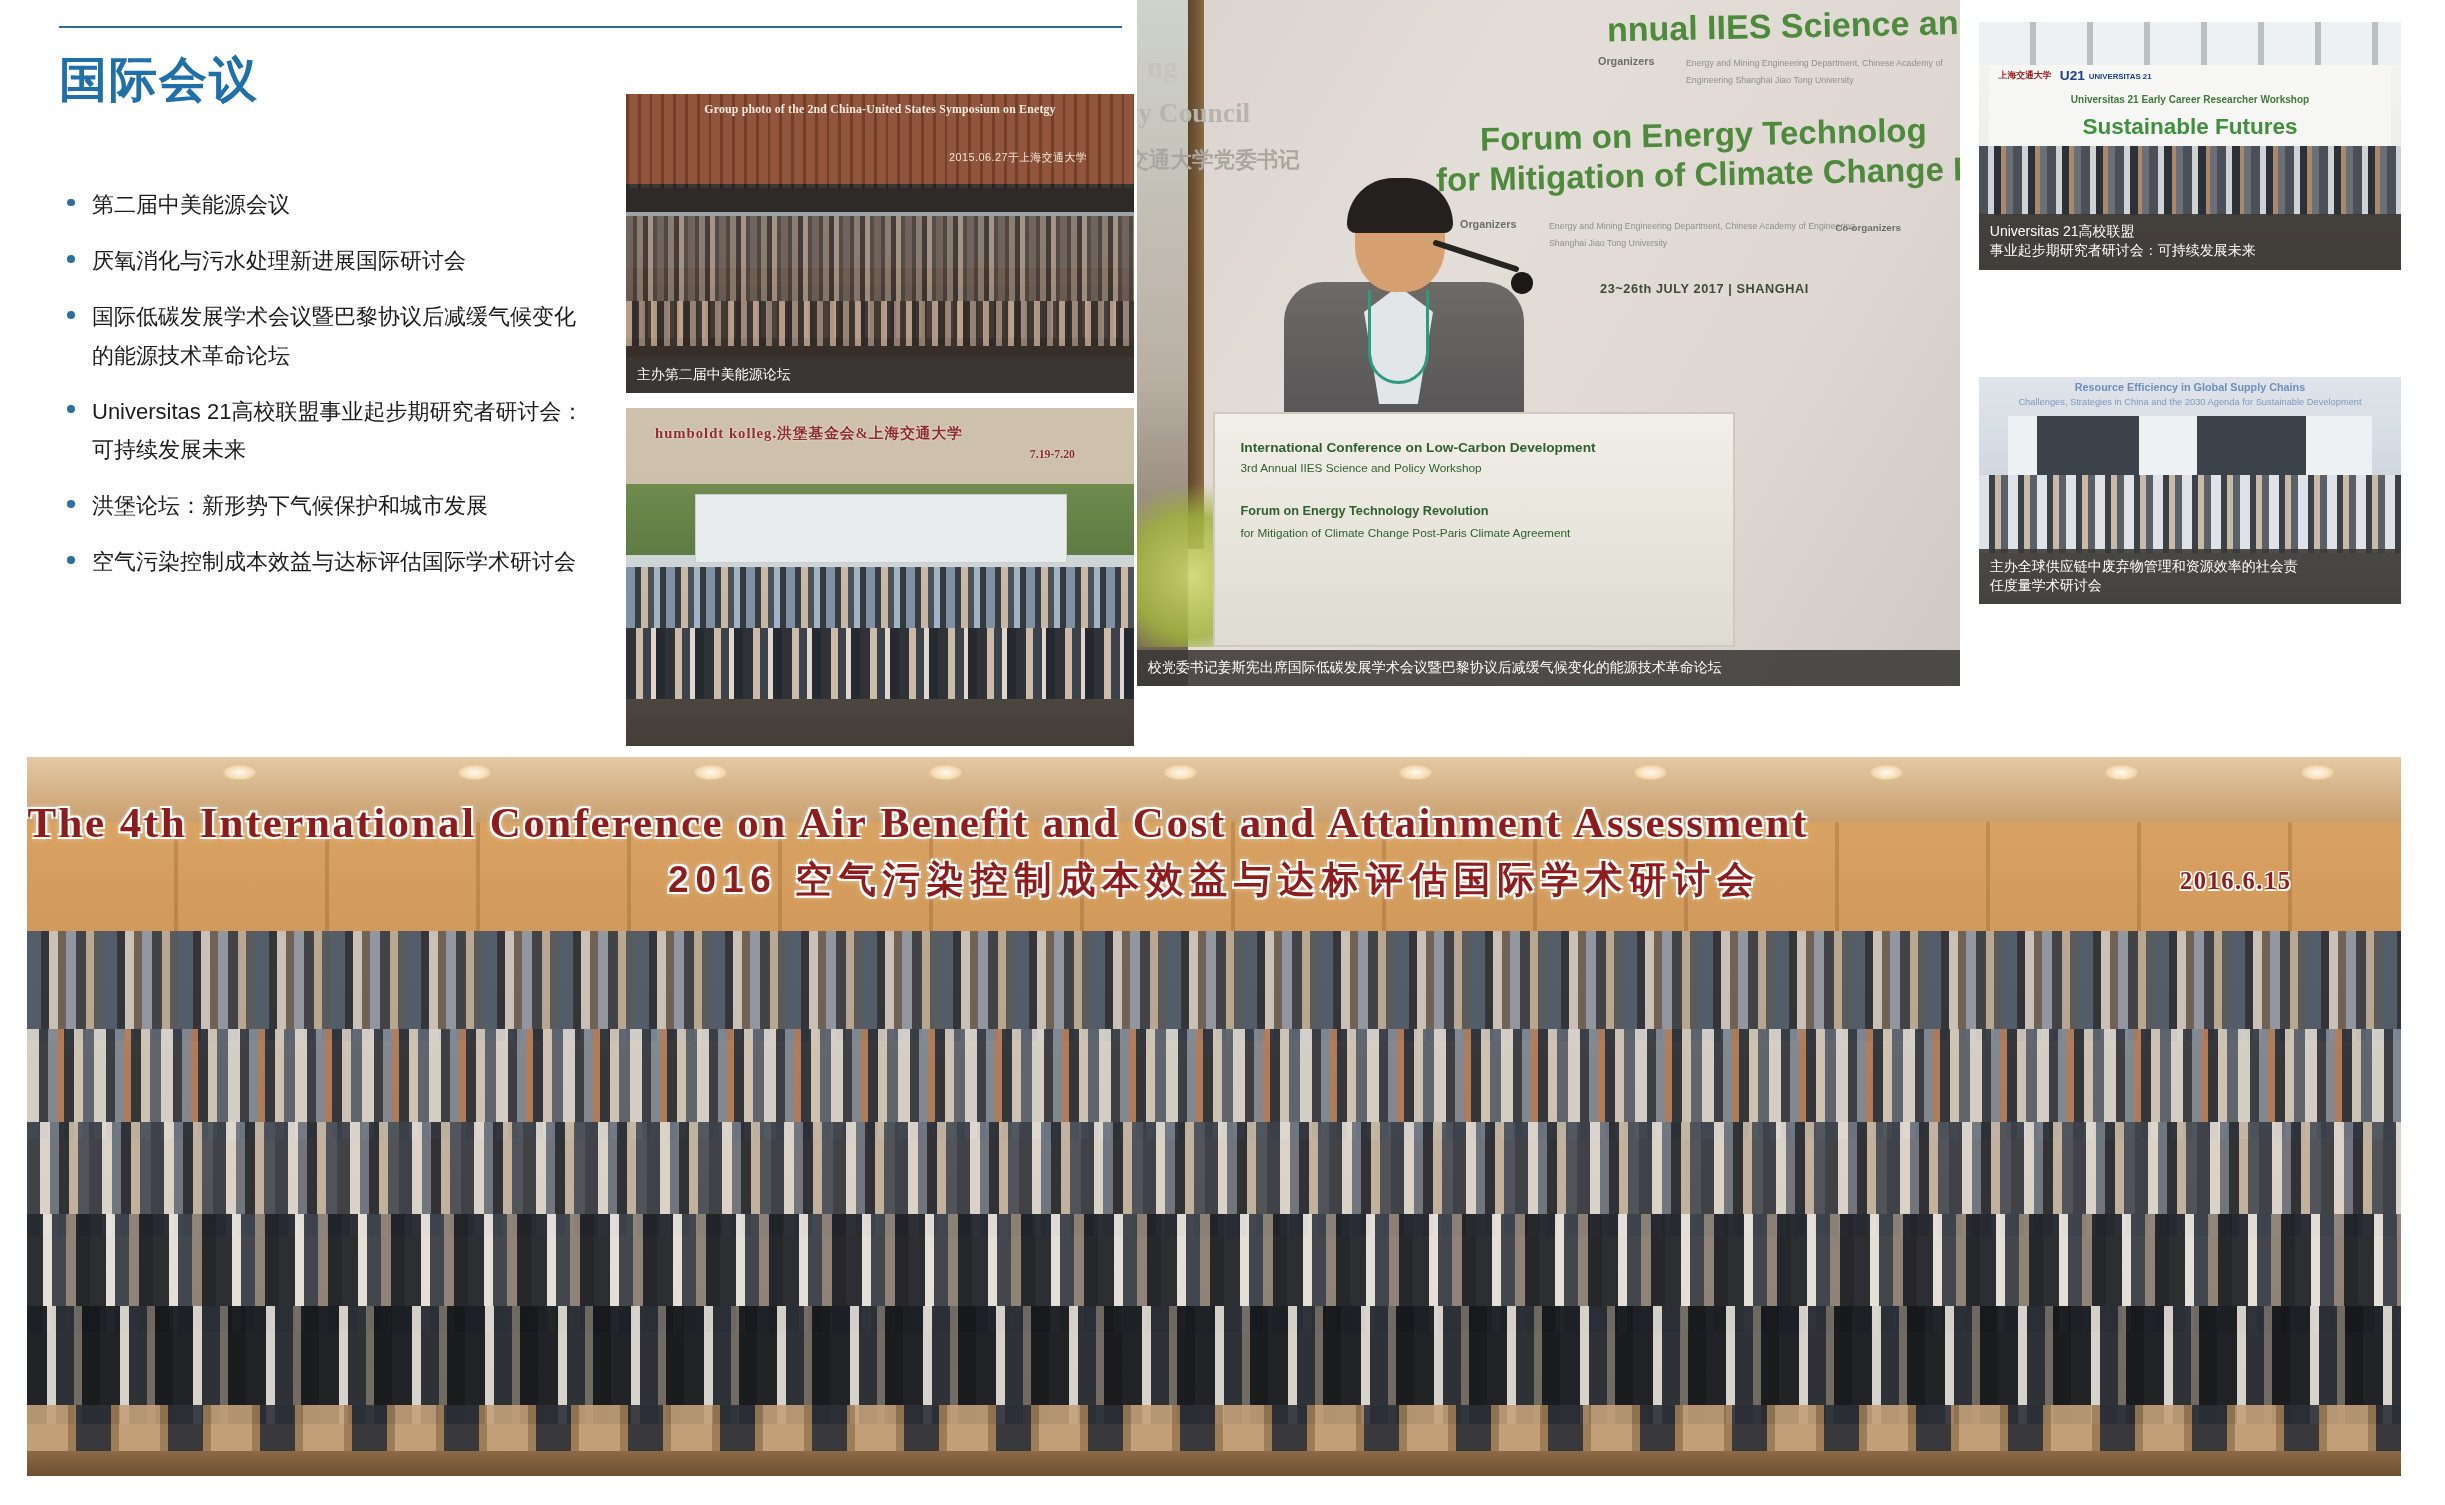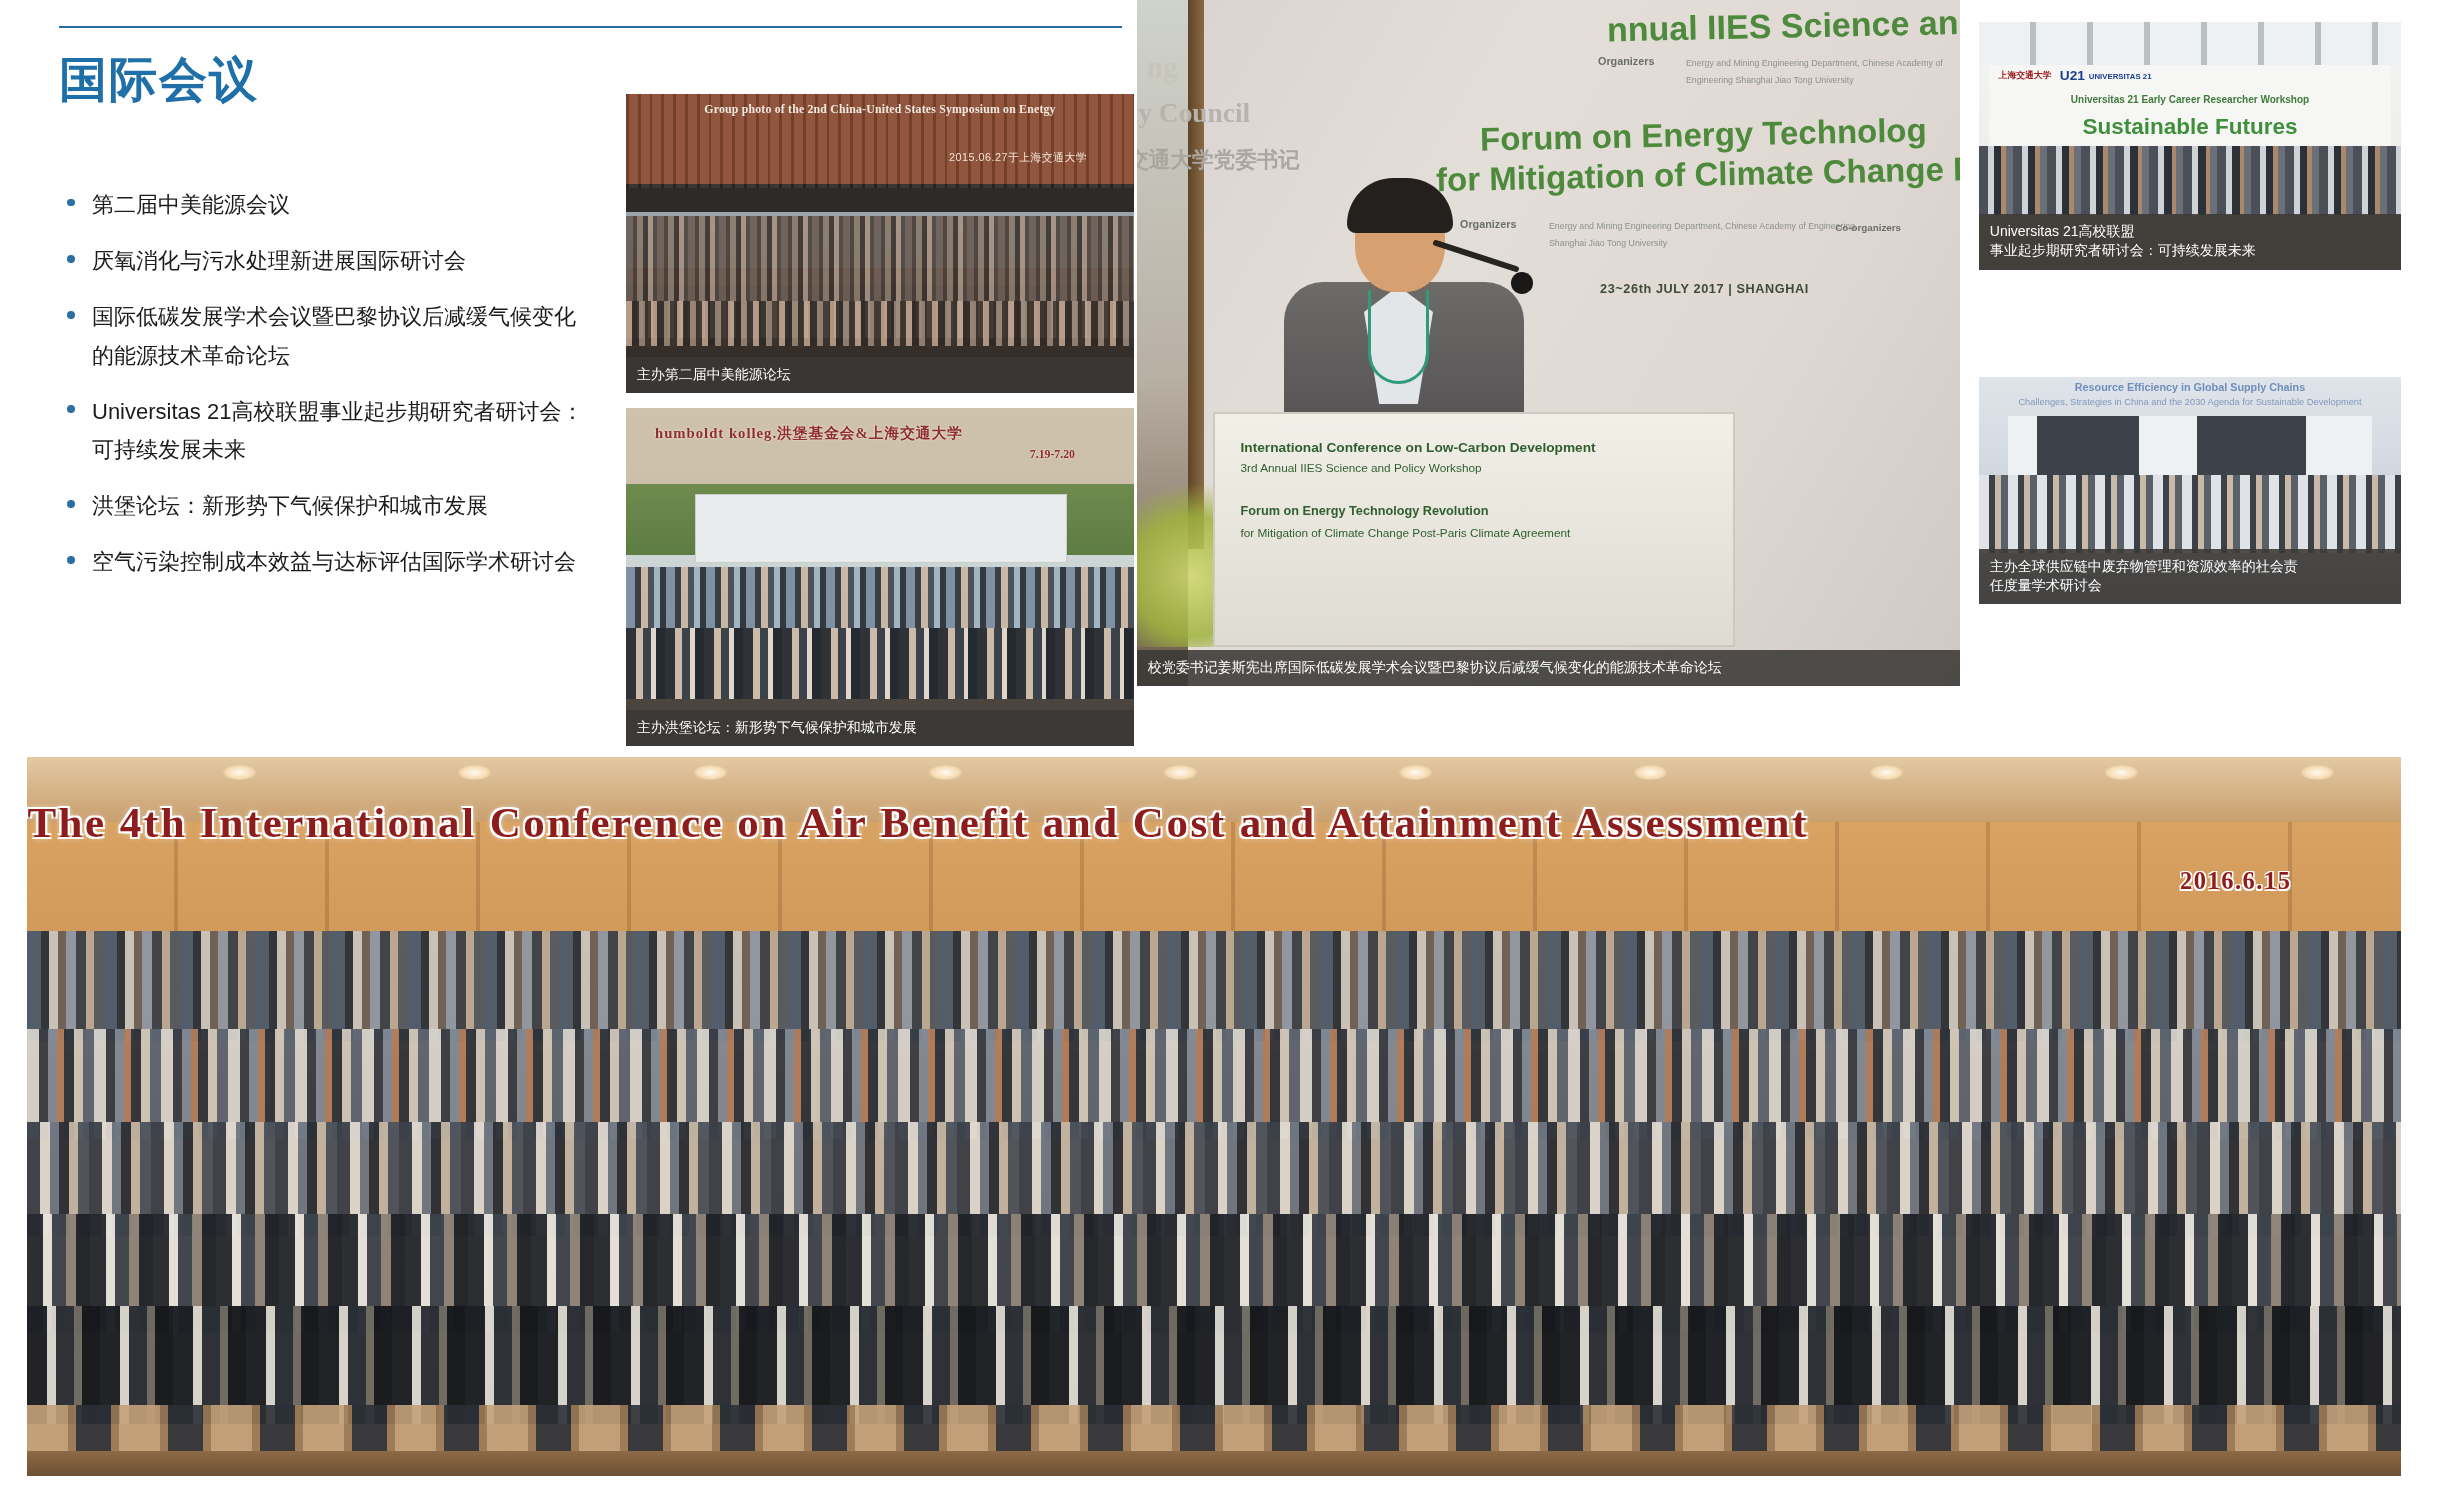--- a/index.html
+++ b/index.html
@@ -476,21 +476,20 @@
     <div class="cap">主办第二届中美能源论坛</div>
   </div>
 
   <div class="photo" id="p-humboldt">
     <div class="bg"></div>
     <div class="hk-text">humboldt kolleg.洪堡基金会&amp;上海交通大学</div>
     <div class="hk-date">7.19-7.20</div>
     <div class="banner"></div>
     <div class="rowA"></div>
     <div class="rowB"></div>
-    <div class="cap">主办洪堡论坛：新形势下气候保护和城市发展</div>
   </div>
 
   <div class="photo" id="p-speaker">
     <div class="bg"></div>
     <div class="wallL"></div>
     <div class="frame"></div>
     <div class="leaf"></div>
 
     <div class="projL1">ng</div>
     <div class="projL2">ty Council</div>
@@ -564,20 +563,21 @@
       <i style="left:902px"></i>
         <i style="left:1137px"></i>
         <i style="left:1372px"></i>
       <i style="left:1607px"></i>
         <i style="left:1843px"></i>
         <i style="left:2078px"></i>
       <i style="left:2274px"></i>
     </div>
     <div class="wallpanels"></div>
     <div class="t-en">The 4th International Conference on Air Benefit and Cost and Attainment Assessment</div>
+    <div class="t-cn">2016 空气污染控制成本效益与达标评估国际学术研讨会</div>
     <div class="t-date">2016.6.15</div>
     <div class="row r1"></div>
     <div class="row r2"></div>
     <div class="row r3"></div>
     <div class="row r4"></div>
     <div class="row r5"></div>
     <div class="chairs"></div>
     <div class="floor"></div>
   </div>
 

